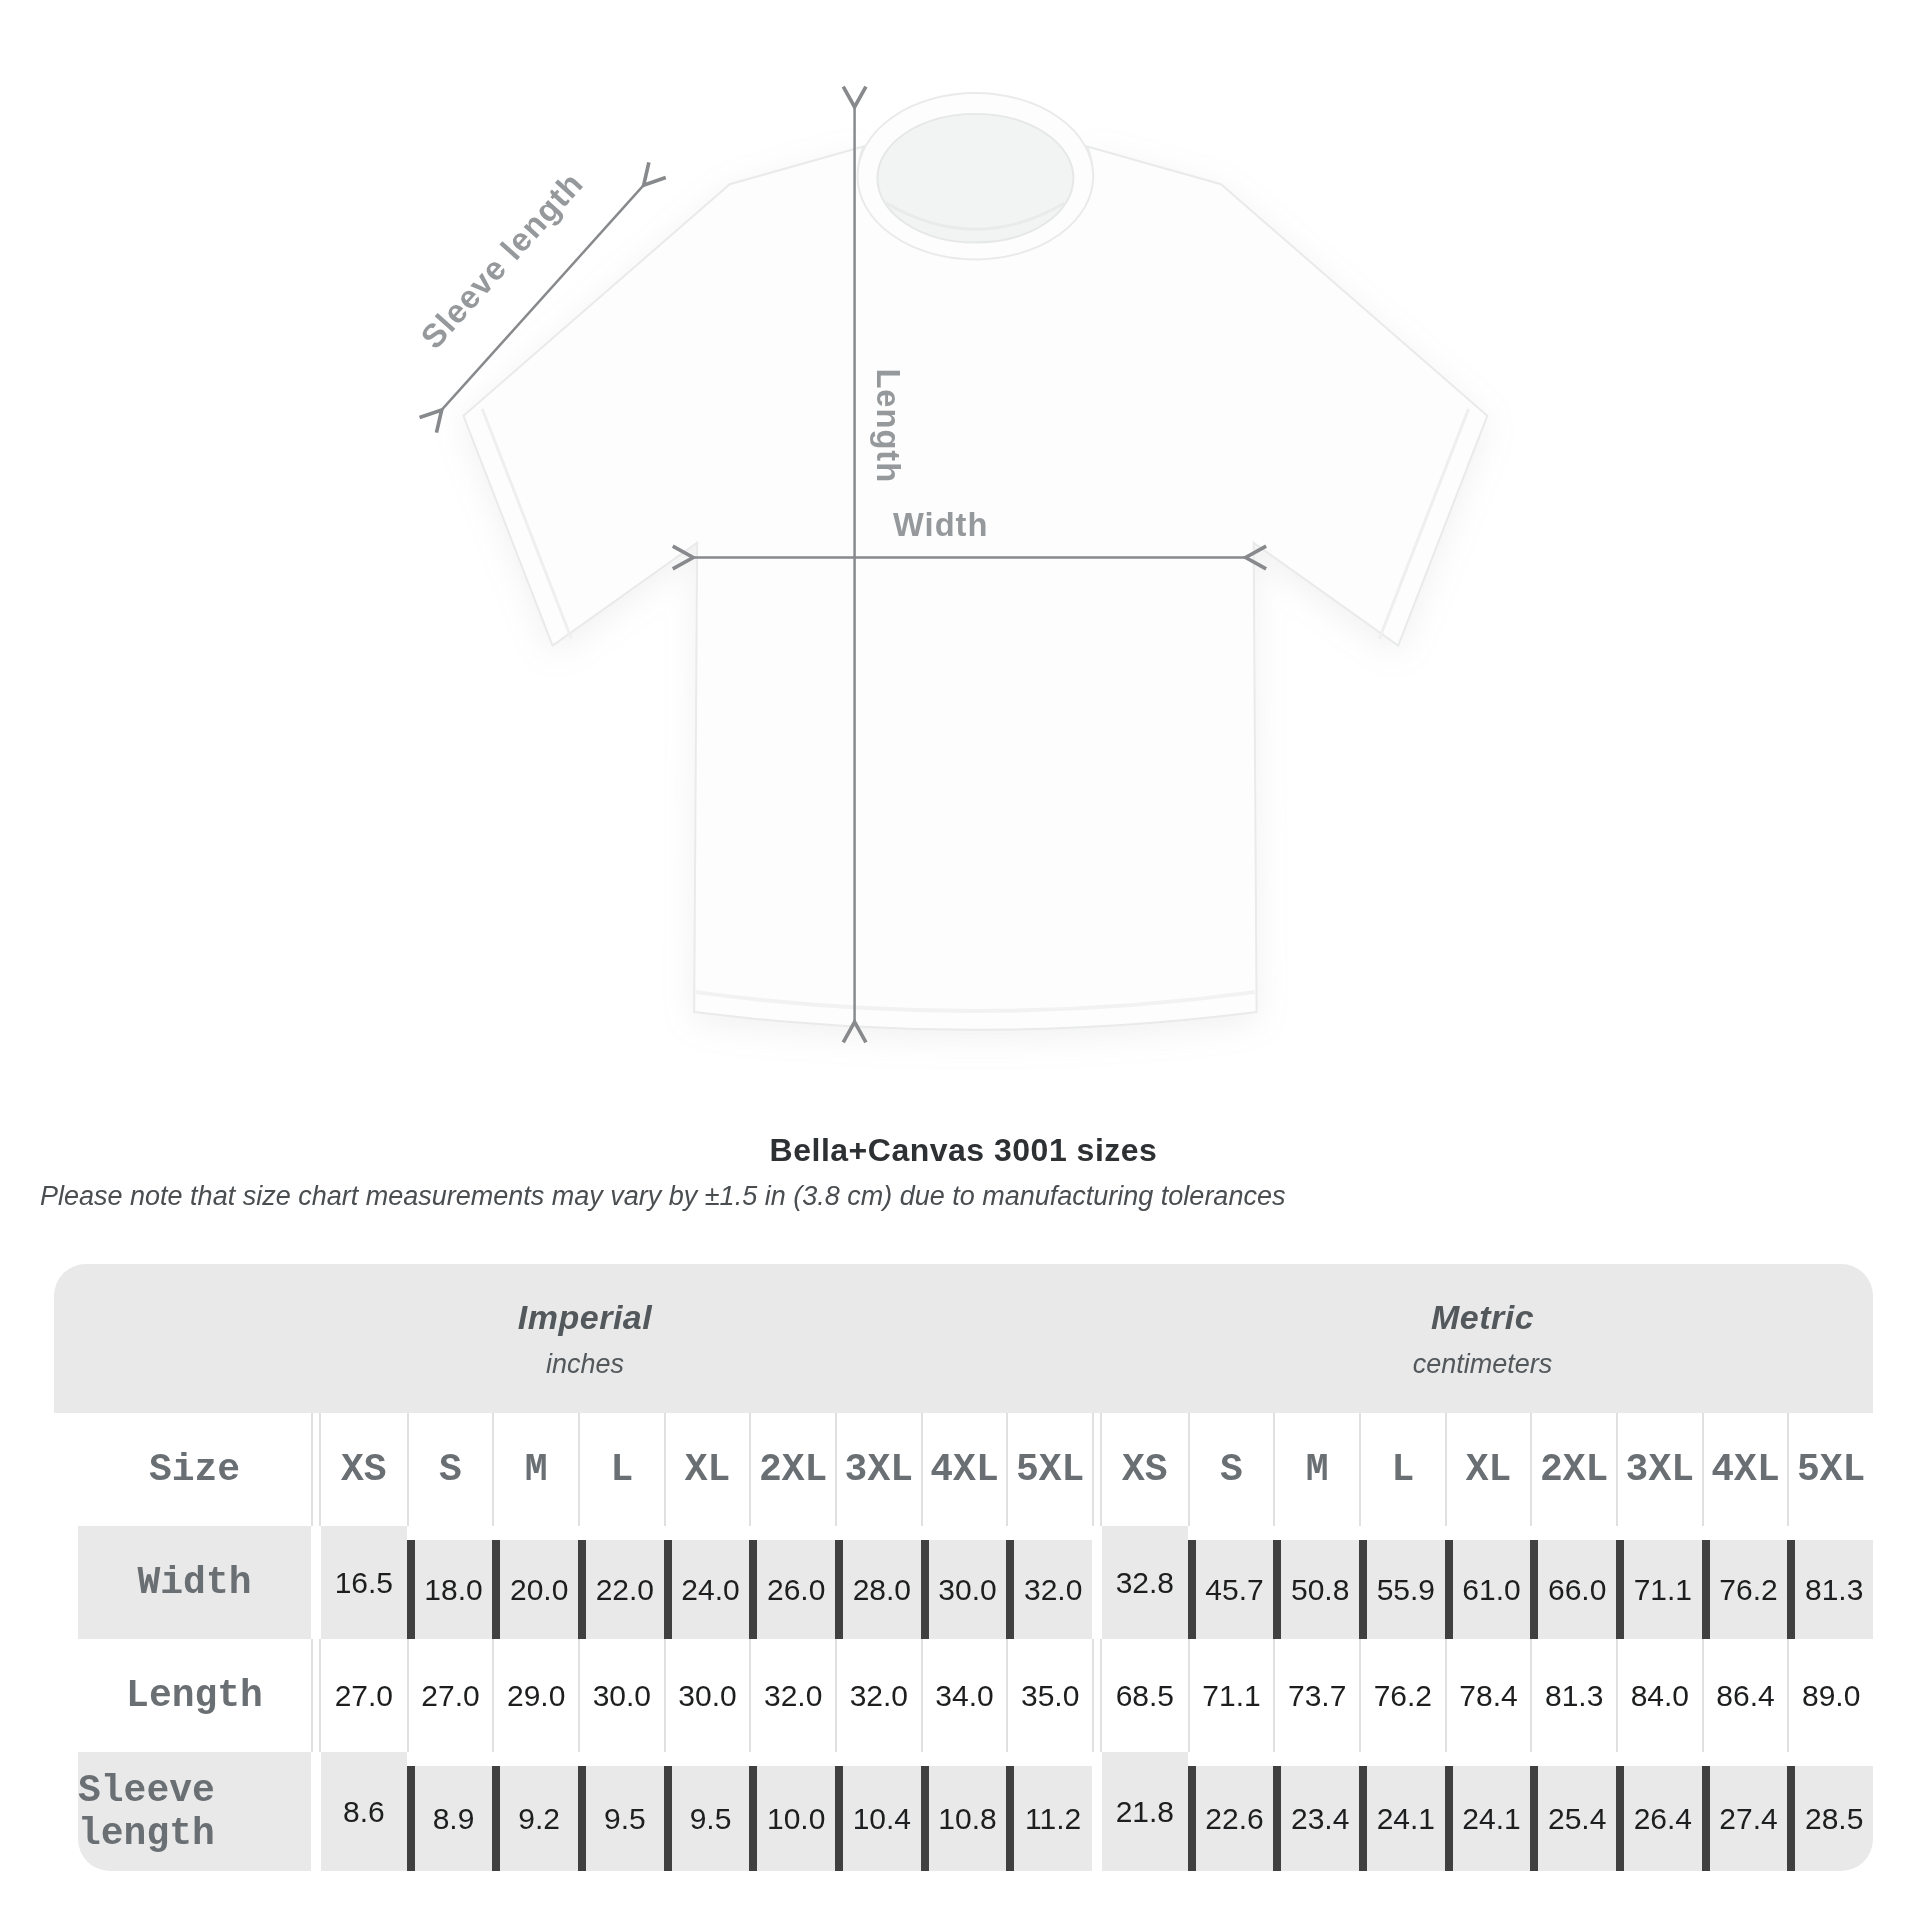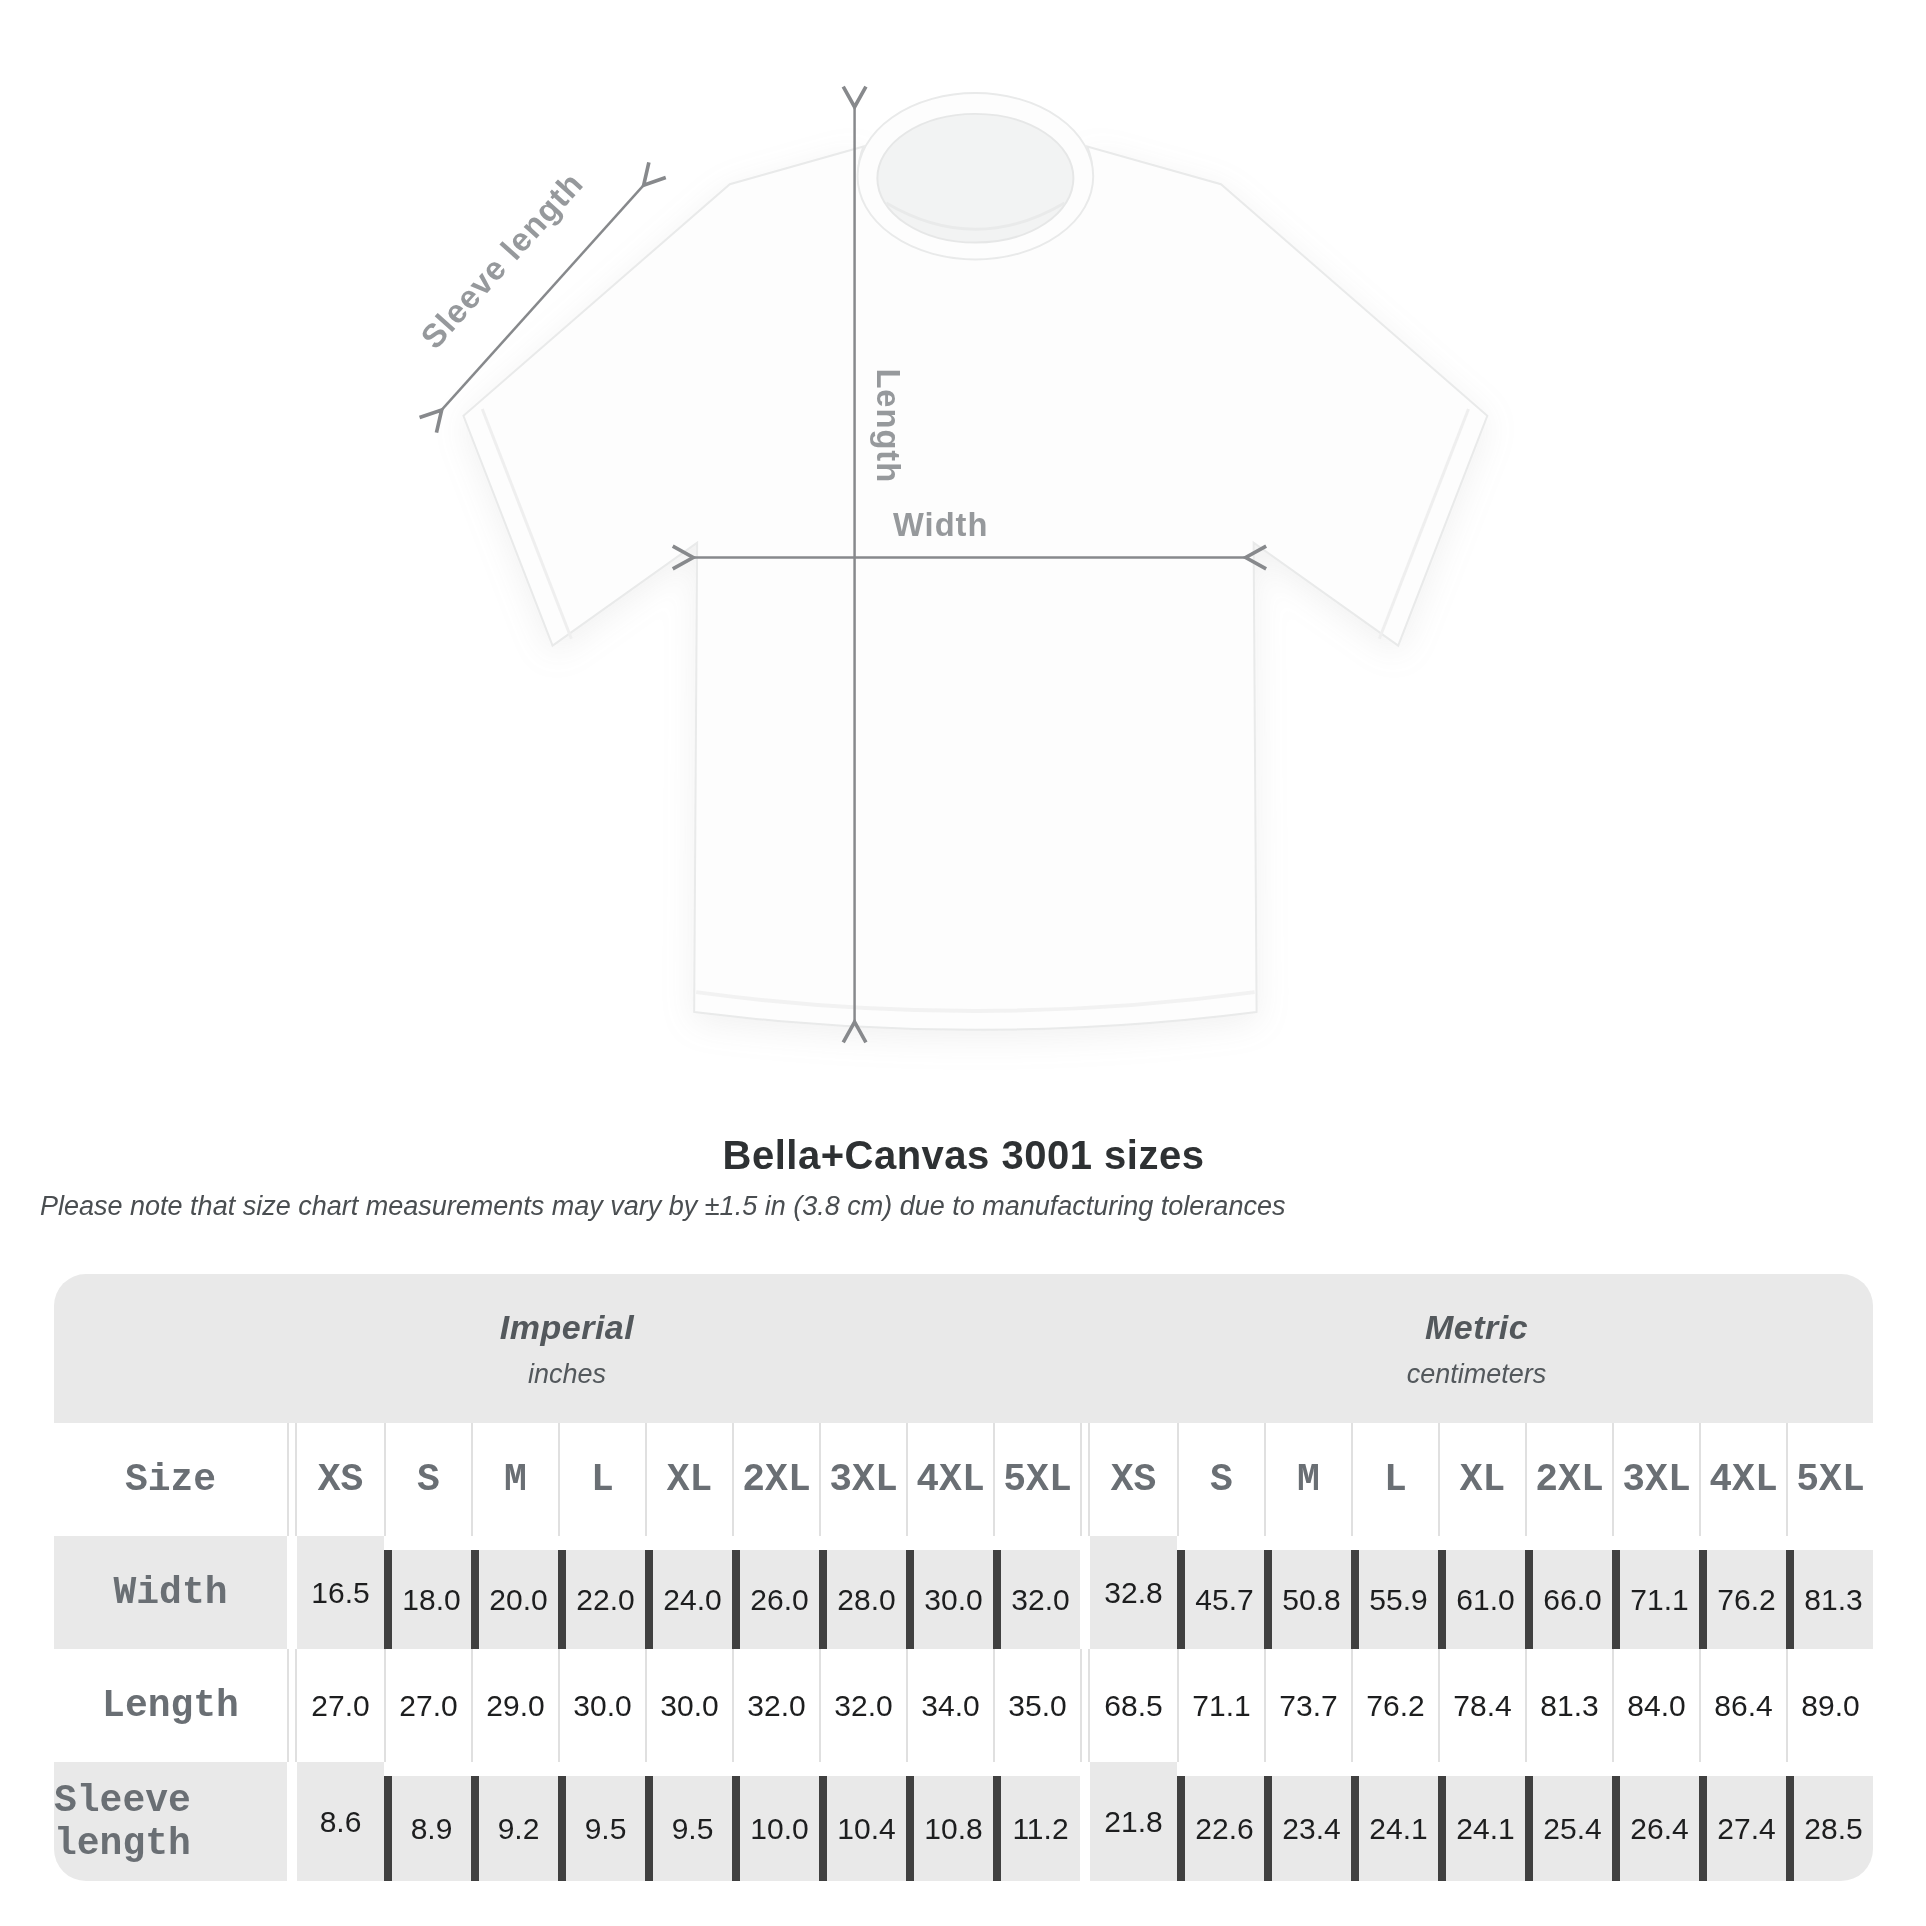--- a/index.html
+++ b/index.html
@@ -6,30 +6,30 @@
   .canvas{
     position:relative;width:1927px;height:1927px;background:#ffffff;
     font-family:"Liberation Sans",sans-serif;overflow:hidden;
   }
   
   .diagram{position:relative;width:1927px;height:1109px;}
   .diagram svg{position:absolute;left:0;top:0;}
   .diagram text{font-family:"Liberation Sans",sans-serif;font-weight:bold;fill:#96999c;font-size:33px;letter-spacing:1px;}
   
   .title{
-    margin:22px 0 0;text-align:center;font-size:40px;line-height:1.2;
+    margin:22px 0 0;text-align:center;font-size:32px;line-height:1.2;
     font-weight:bold;color:#2e3133;letter-spacing:0.5px;
   }
   .subtitle{
     margin:10px 40px 0;text-align:left;font-style:italic;
     font-size:27px;line-height:1.3;color:#4a4e51;
   }
   
   .table{margin:50px 54px 0;}
-  .trow{display:grid;grid-template-columns:233px 10px repeat(9,1fr) 10px repeat(9,1fr);box-sizing:border-box;}
+  .trow{display:grid;grid-template-columns:233px 10px repeat(9,1fr) 10px repeat(9,1fr);box-sizing:border-box;padding-left:24px;}
   .trow *{box-sizing:border-box;}
   .band{height:149px;background:#e9e9e9;border-radius:32px 32px 0 0;}
   .bcell{display:flex;flex-direction:column;align-items:center;justify-content:center;gap:12px;}
   .b1{grid-column:1 / 12;}
   .b2{grid-column:12 / 22;}
   .bname{font-size:34px;font-weight:bold;font-style:italic;color:#53585c;letter-spacing:0.5px;}
   .bunit{font-size:27px;font-style:italic;color:#53585c;}
   .head{height:113px;}
   .r{height:113px;}
   .r-sleeve{height:119px;}

